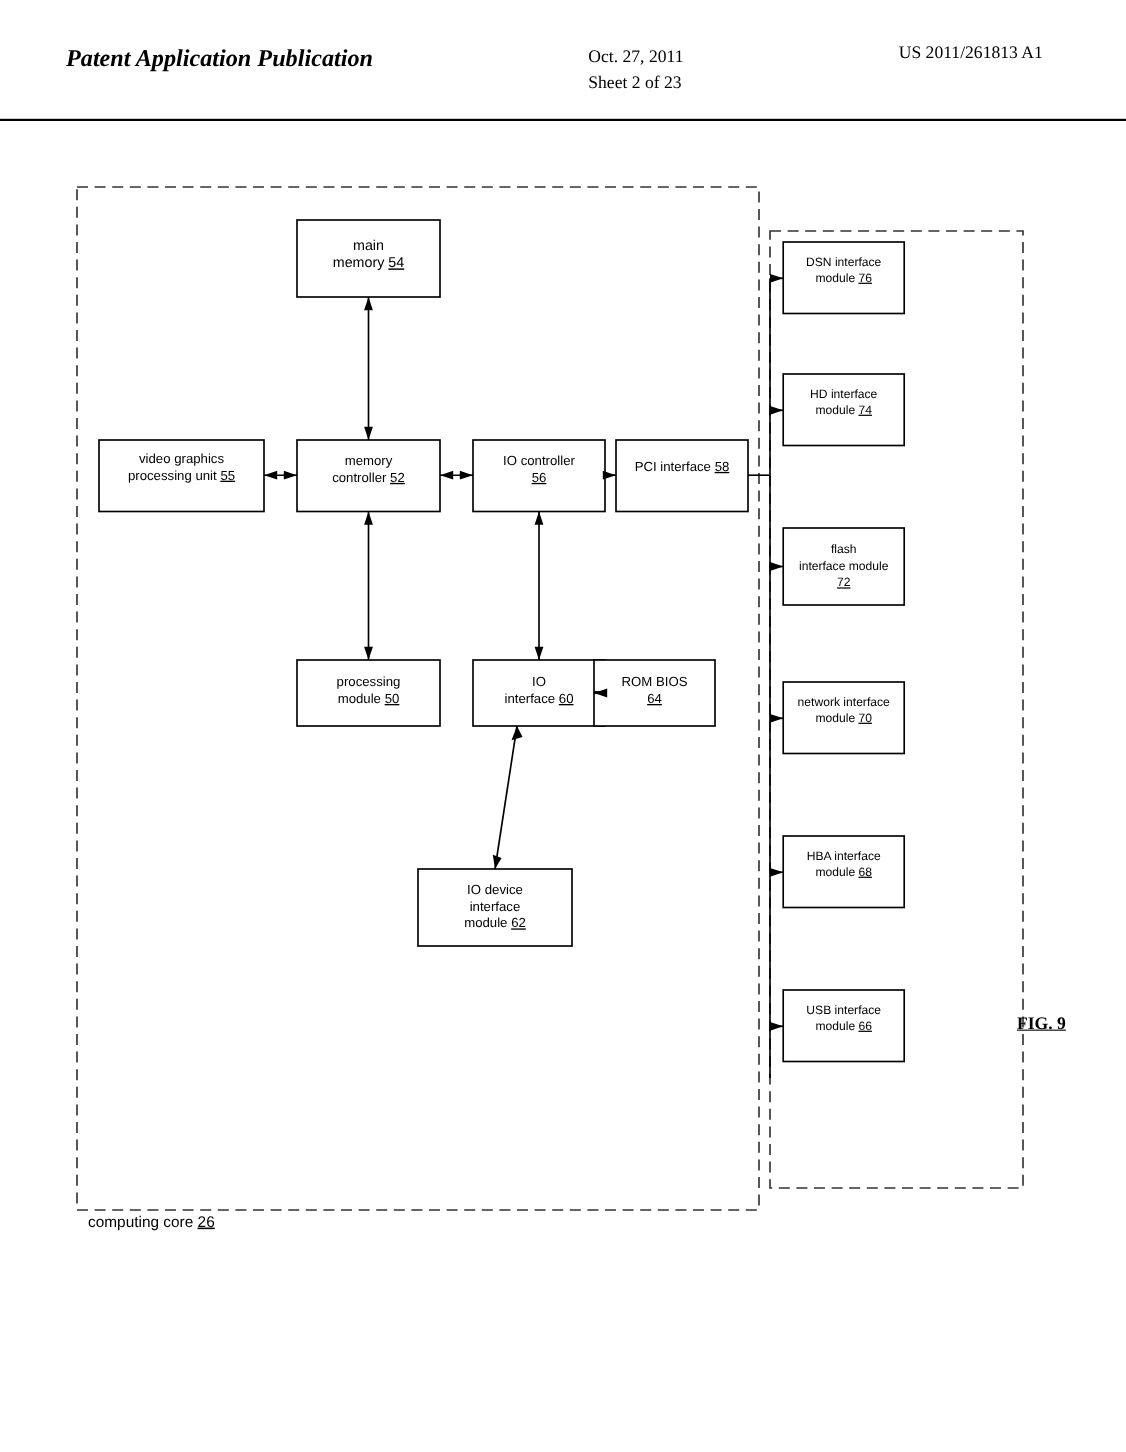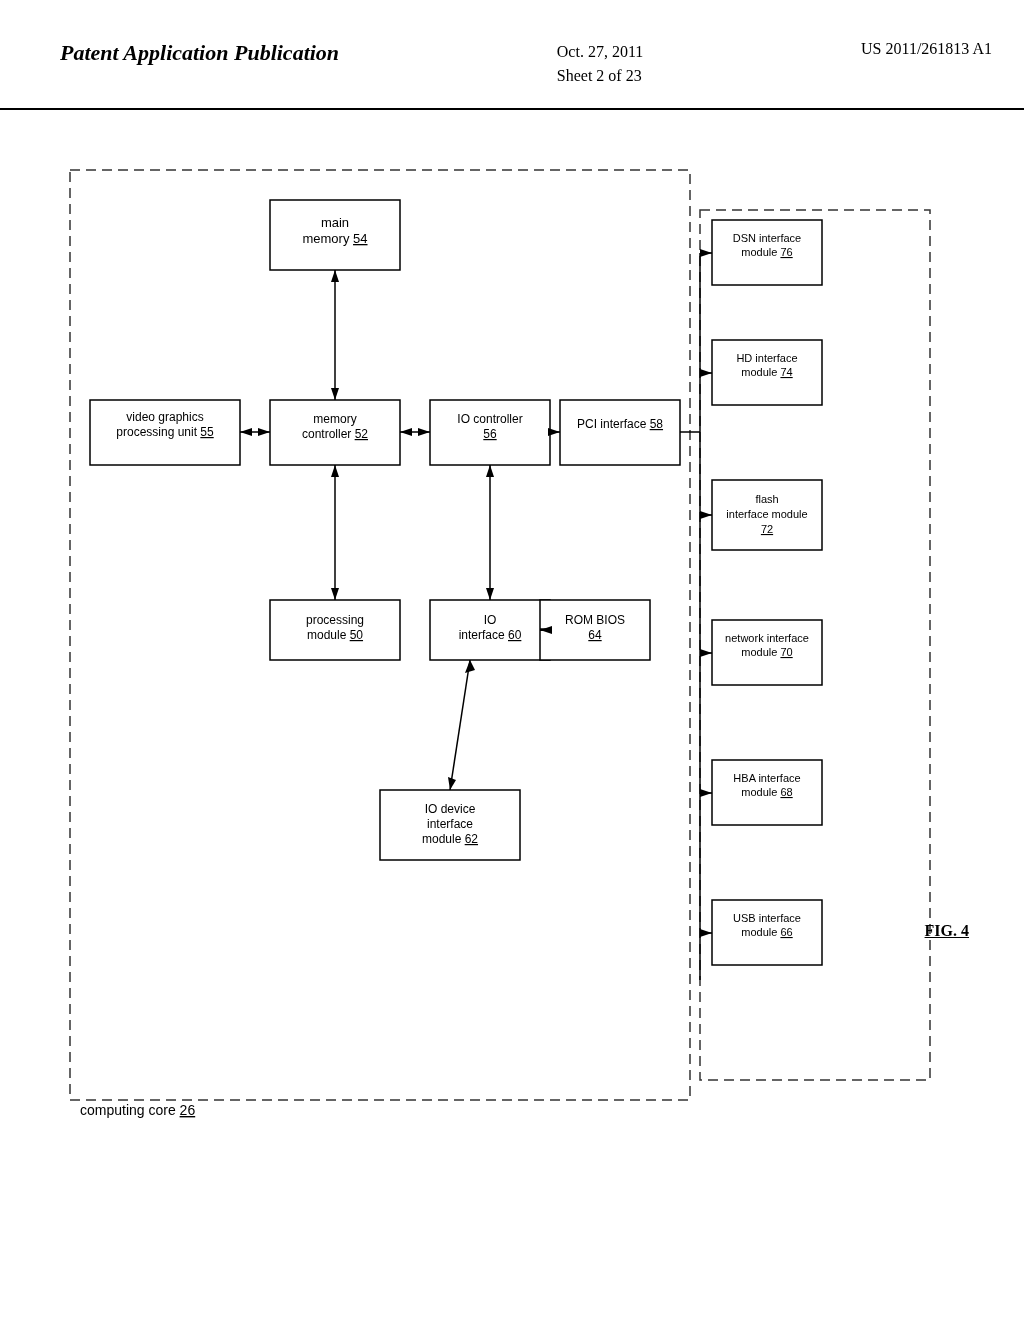--- a/index.html
+++ b/index.html
@@ -10,21 +10,21 @@
       font-family: 'Times New Roman', Times, serif;
       position: relative;
       overflow: hidden;
     }
 
     
     .header {
       display: flex;
       justify-content: space-between;
       align-items: flex-start;
-      padding: 40px 32px 20px 60px;
+      padding: 40px 76px 20px 60px;
       border-bottom: 2px solid #000;
     }
     .header-left {
       font-size: 22px;
       font-weight: bold;
       font-style: italic;
     }
     .header-center {
       font-size: 16px;
       text-align: left;
@@ -197,15 +197,15 @@
     <polygon points="712,823 700,819 700,827" fill="#000"></polygon>
 
     <line x1="550" y1="519" x2="540" y2="519" stroke="#000" stroke-width="1.5"></line>
     <line x1="550" y1="519" x2="550" y2="519" stroke="#000" stroke-width="1.5"></line>
 
     <line x1="550" y1="520" x2="540" y2="520" stroke="#000" stroke-width="1.5"></line>
     <polygon points="540,520 552,516 552,524" fill="#000"></polygon>
 
   </svg>
 
-  <div class="fig-label">FIG. 4</div>
+  <div class="fig-label">FIG. 9</div>
 
 </div>
 
 </body></html>

